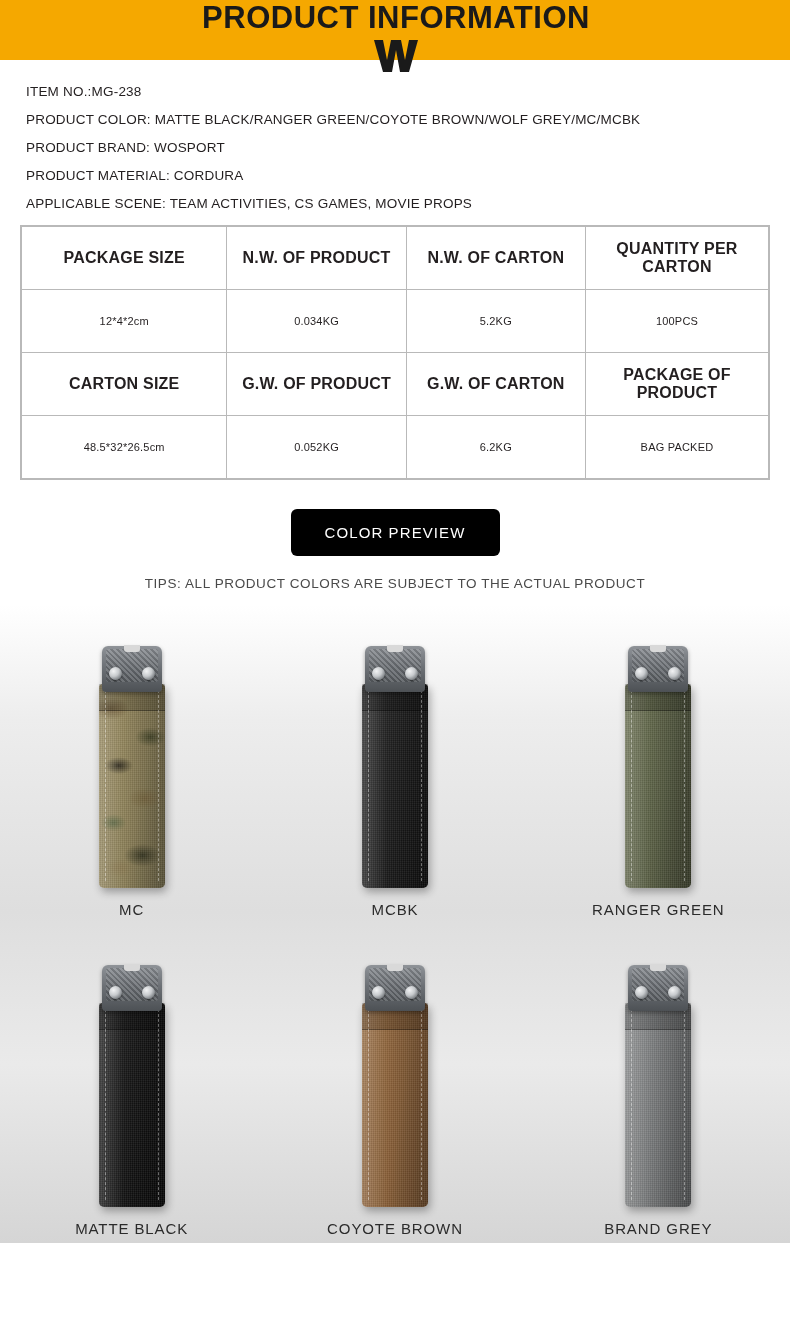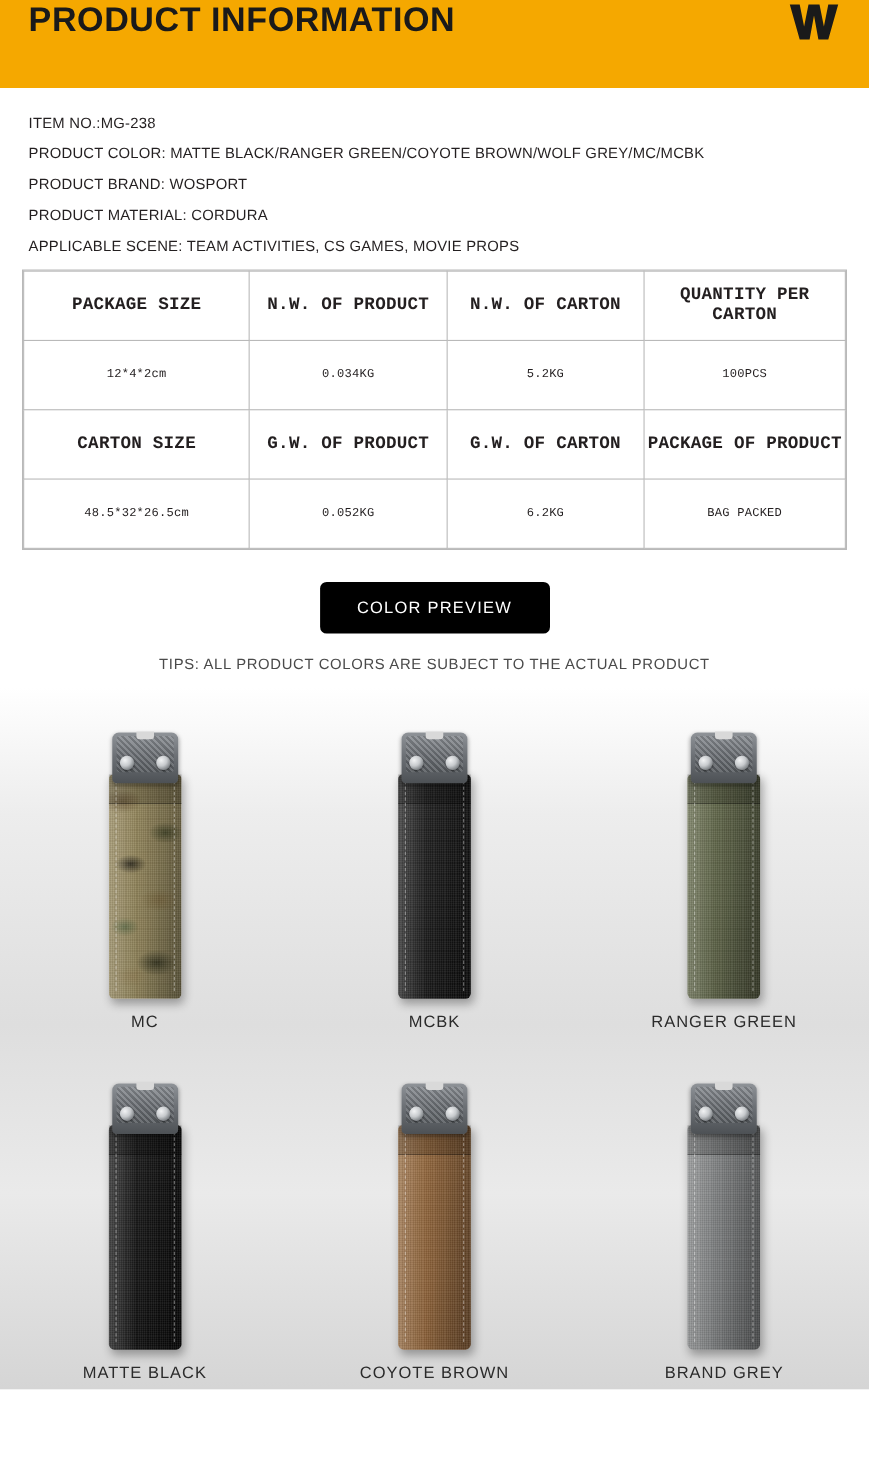--- a/index.html
+++ b/index.html
@@ -11,27 +11,28 @@
     height: 1326px;
     background: #ffffff;
     font-family: "Liberation Sans", sans-serif;
     color: #231f20;
     overflow: hidden;
     position: relative;
   }
 
   
   .header {
-    height: 80px;
+    height: 60px;
     background: #f5a800;
     display: flex;
-    align-items: flex-start;
+    align-items: center;
     justify-content: space-between;
     padding: 0 24px 0 26px;
     box-sizing: border-box;
+    flex-direction: column;
   }
   .header-title {
     font-size: 31px;
     font-weight: bold;
     letter-spacing: 0.5px;
     color: #1a1a1a;
     font-family: "Liberation Sans", sans-serif;
   }
   .brand-logo {
     width: 52px;
@@ -56,21 +57,20 @@
   
   .table-wrap {
     margin: 14px 20px 0 20px;
     border: 1px solid #b9b9b9;
     box-sizing: border-box;
   }
   table {
     width: 100%;
     border-collapse: collapse;
     table-layout: fixed;
-    font-family: Liberation Mono, monospace;
   }
   table td {
     border: 1px solid #b9b9b9;
     text-align: center;
     vertical-align: middle;
     height: 63px;
     padding: 4px 2px;
     box-sizing: border-box;
   }
   td.head {

